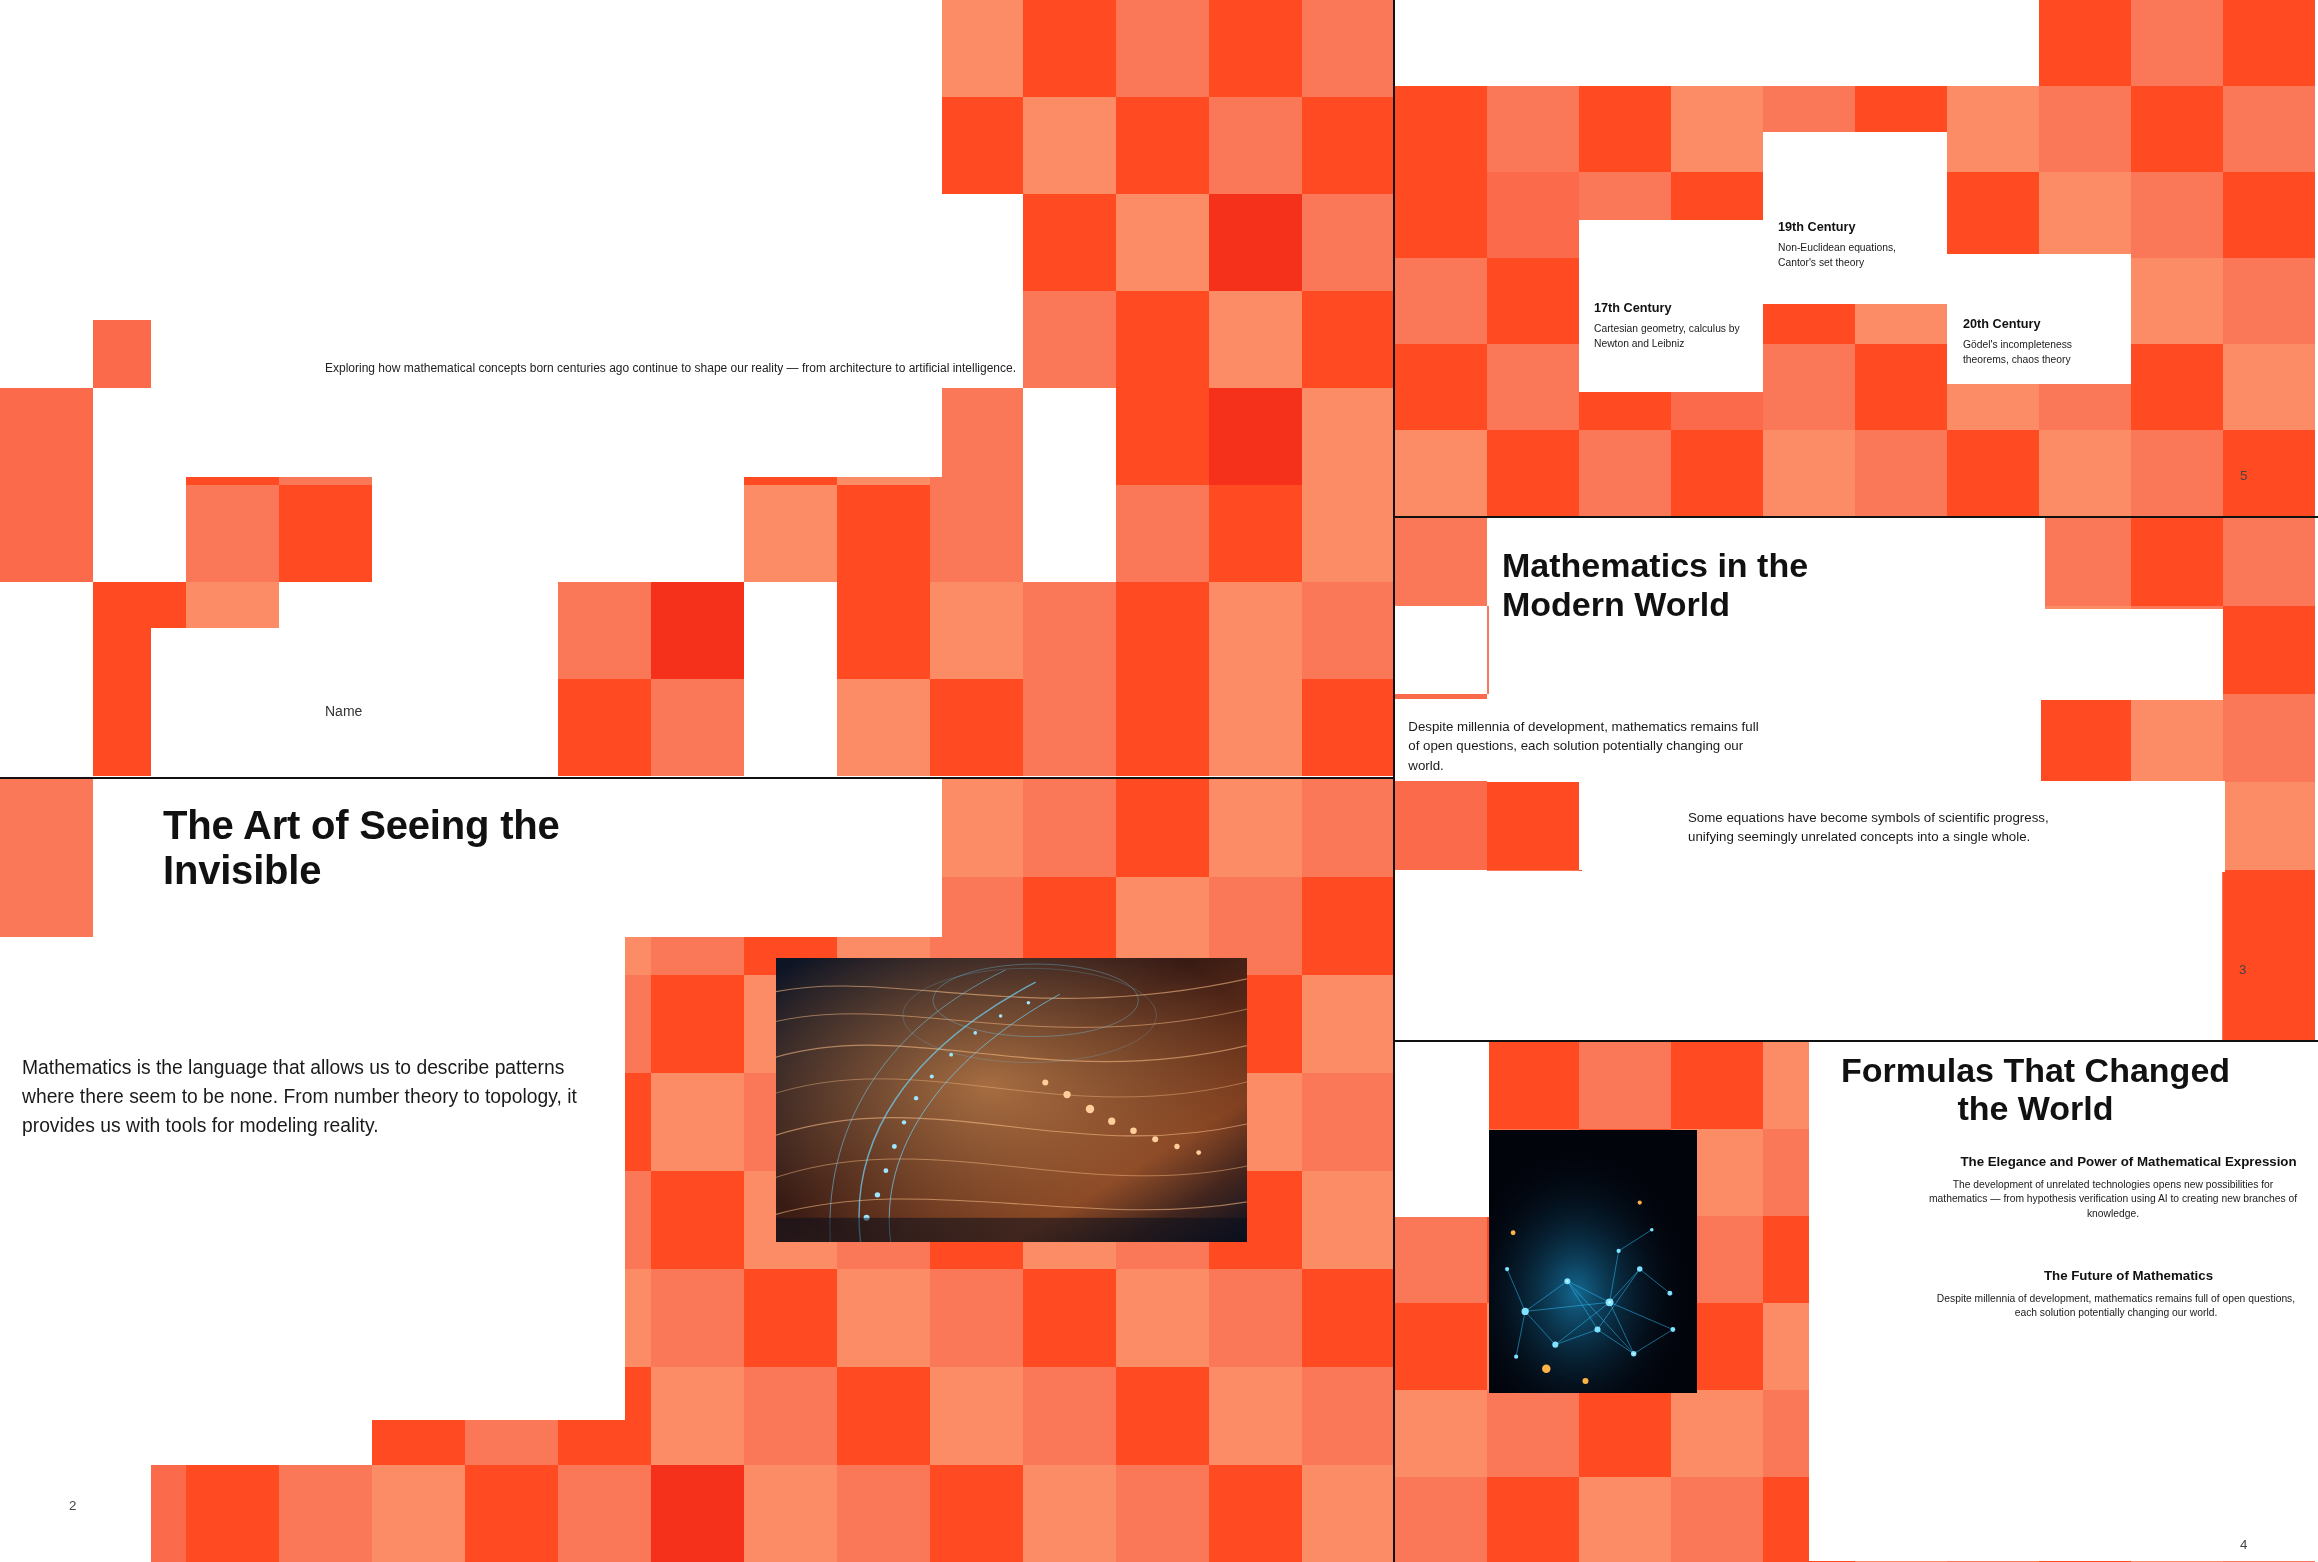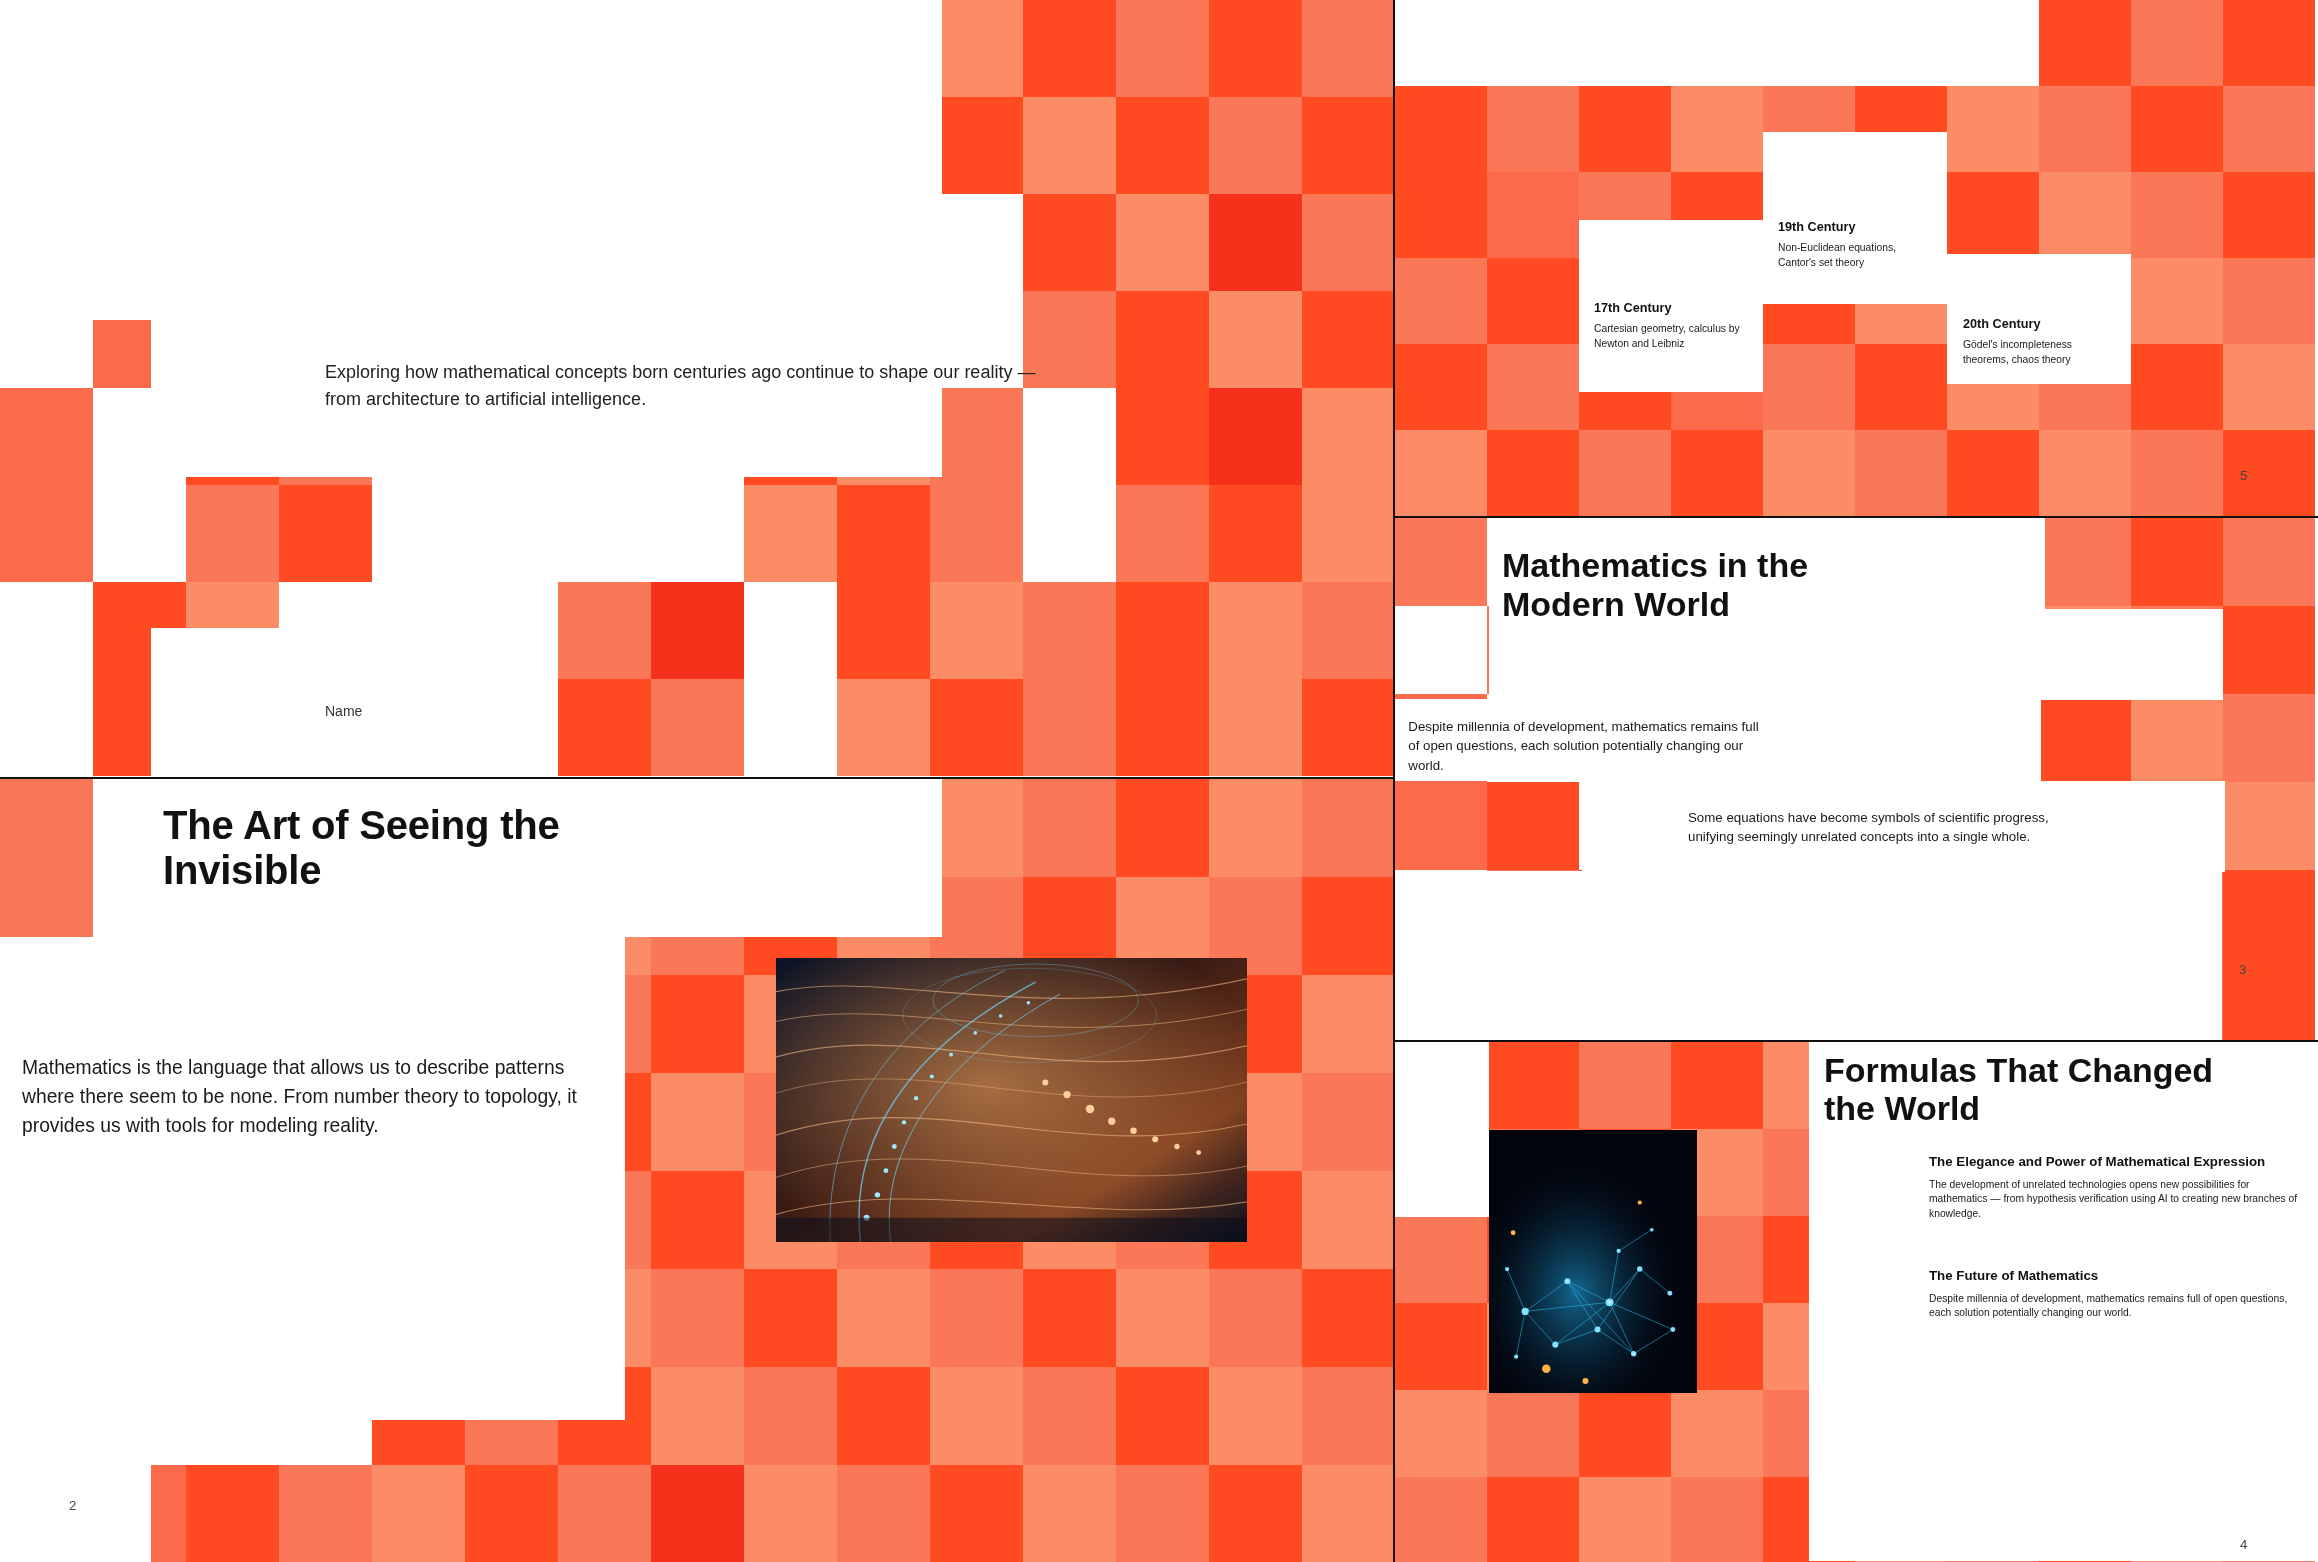--- a/index.html
+++ b/index.html
@@ -16,42 +16,42 @@
     grid-template-columns: 1395px 924px;
     grid-template-rows: 779px 783px;
   }
   .slide { position: relative; overflow: hidden; background: #ffffff; border: 2.4px solid #111; }
   .slide.s1 { grid-column: 1; grid-row: 1; border-width: 0 2.4px 2.4px 0; }
   .slide.s2 { grid-column: 1; grid-row: 2; border-width: 0 2.4px 0 0; }
   .rightcol { grid-column: 2; grid-row: 1 / span 2; position: relative; display: grid;
               grid-template-rows: 518px 524px 520px; }
   .slide.s3 { border-width: 0 0 2.4px 0; }
   .slide.s4 { border-width: 0 0 2.4px 0; }
-  .slide.s5 { border-width: 0; }
+  .slide.s5 { border-width: 0; text-align: center; }
 
   
   .mosaic { position: absolute; inset: 0; display: grid; z-index: 0; }
   .mosaic div { width: 100%; height: 100%; }
 
   .content { position: absolute; inset: 0; z-index: 2; }
 
   .whitebox { position: absolute; background: #fff; z-index: 1; }
 
   h1.title {
     font-size: 59px; line-height: 1.12; font-weight: 700; color: #111;
     letter-spacing: -0.3px;
   }
   h2.title {
     font-size: 40px; line-height: 1.12; font-weight: 700; color: #111;
     letter-spacing: -0.2px;
   }
   h2.title-sm {
     font-size: 34px; line-height: 1.14; font-weight: 700; color: #111;
   }
-  .sub { font-size: 18px; line-height: 1.5; color: #222; font-weight: 400; }
+  .sub { font-size: 12px; line-height: 1.5; color: #222; font-weight: 400; }
   .body-md { font-size: 19.3px; line-height: 1.5; color: #1a1a1a; }
   .body-sm { font-size: 13.3px; line-height: 1.45; color: #1a1a1a; }
   .body-xs { font-size: 10.3px; line-height: 1.45; color: #1a1a1a; }
   .name { font-size: 14px; color: #333; }
   .pagenum { position: absolute; font-size: 13.3px; color: #444; }
   .era-t { font-size: 12.7px; font-weight: 700; color: #111; margin-bottom: 7.2px; }
   .era-b { font-size: 10.3px; line-height: 1.45; color: #1a1a1a; }
   .card-t { font-size: 13.3px; font-weight: 700; color: #111; margin-bottom: 8.5px; }
 
   .photo { position: absolute; z-index: 3; overflow: hidden; background: #05070f; }

